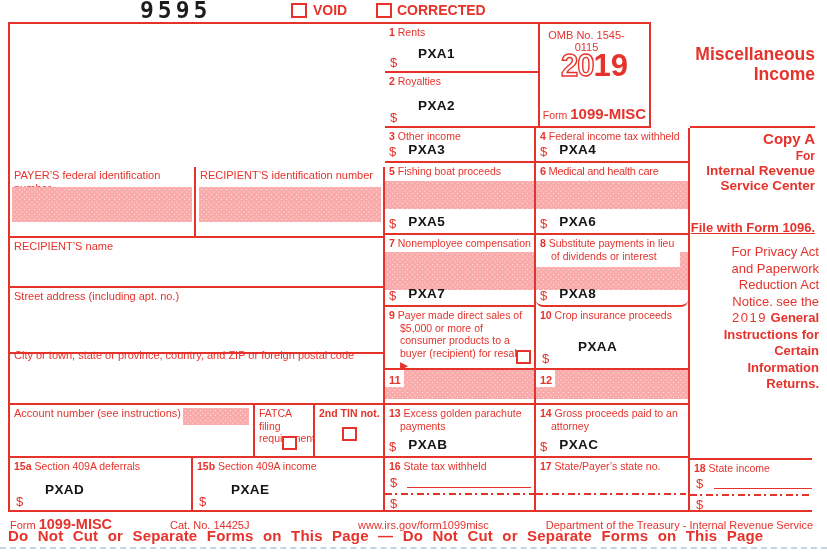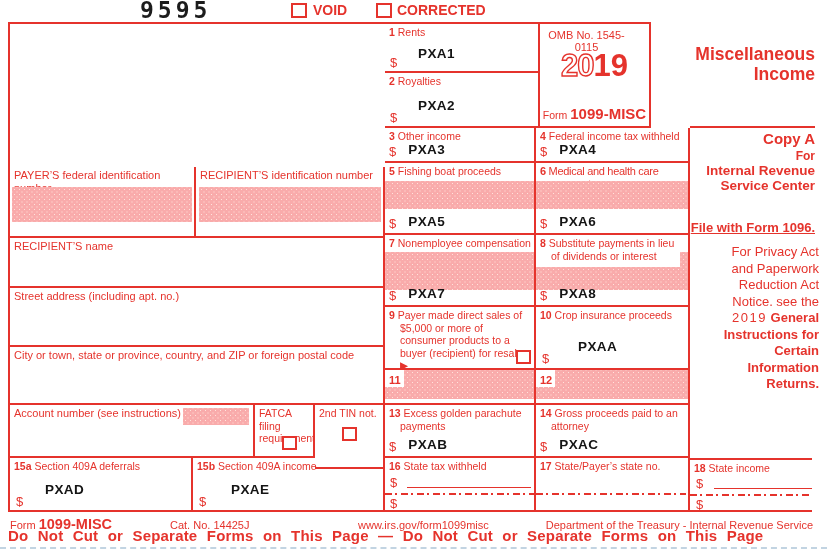--- a/index.html
+++ b/index.html
@@ -87,37 +87,37 @@
   </div>
   <div class="bx" style="left:196px;top:167px;width:189px;height:71px;">
     <div class="lbl big" style="padding-left:0;text-indent:0;">RECIPIENT’S identification number</div>
     <div class="pink" style="left:3px;right:2px;top:20px;height:35px;"></div>
   </div>
 
   <div class="bx" style="left:10px;top:238px;width:375px;height:50px;">
     <div class="lbl big">RECIPIENT’S name</div>
   </div>
 
-  <div class="bx" style="left:10px;top:288px;width:375px;height:59px;">
+  <div class="bx" style="left:10px;top:288px;width:375px;height:66px;">
     <div class="lbl big">Street address (including apt. no.)</div>
   </div>
 
   <div class="bx" style="left:10px;top:347px;width:375px;height:58px;">
     <div class="lbl big">City or town, state or province, country, and ZIP or foreign postal code</div>
   </div>
 
   <div class="bx" style="left:10px;top:405px;width:245px;height:53px;">
     <div class="lbl big" style="right:70px;">Account number (see instructions)</div>
     <div class="pink" style="left:173px;top:3px;width:66px;height:17px;"></div>
   </div>
   <div class="bx" style="left:255px;top:405px;width:60px;height:53px;">
     <div class="lbl" style="padding-left:0;text-indent:0;">FATCA filing requirement</div>
     <div class="cb" style="left:27px;top:31px;"></div>
   </div>
-  <div class="bx" style="left:315px;top:405px;width:70px;height:64px;">
+  <div class="bx" style="left:315px;top:405px;width:70px;height:53px;font-weight:bold;">
     <div class="lbl" style="padding-left:0;text-indent:0;">2nd TIN not.</div>
     <div class="cb" style="left:27px;top:22px;"></div>
   </div>
 
   <div class="bx nb" style="left:10px;top:458px;width:183px;height:52px;">
     <div class="lbl"><span class="n">15a</span> <span>Section 409A deferrals</span></div>
     <span class="val" style="position:absolute;left:35px;bottom:13px;">PXAD</span>
     <span class="dlr" style="position:absolute;left:6px;bottom:1px;">$</span>
   </div>
   <div class="bx nb" style="left:193px;top:458px;width:192px;height:52px;">
@@ -176,21 +176,21 @@
   </div>
 
   <div class="bx" style="left:385px;top:235px;width:151px;height:72px;">
     <div class="lbl"><span class="n">7</span> <span>Nonemployee compensation</span></div>
     <div class="pink" style="left:0;right:0;top:17px;height:38px;"></div>
     <div class="drow">
         <span class="dlr">$</span>
         <span class="val">PXA7</span>
       </div>
   </div>
-  <div class="bx nr" style="left:536px;top:235px;width:152px;height:72px;">
+  <div class="bx nr" style="left:536px;top:235px;width:152px;height:72px;border-radius:7px;">
     <div class="pink" style="left:0;right:0;top:17px;height:38px;"></div>
     <div style="position:absolute;left:0;top:0;right:8px;height:32px;background:#fff;">
       <div class="lbl"><span class="n">8</span> <span>Substitute payments in lieu of dividends or interest</span></div>
     </div>
     <div class="drow">
         <span class="dlr">$</span>
         <span class="val">PXA8</span>
       </div>
   </div>
 

